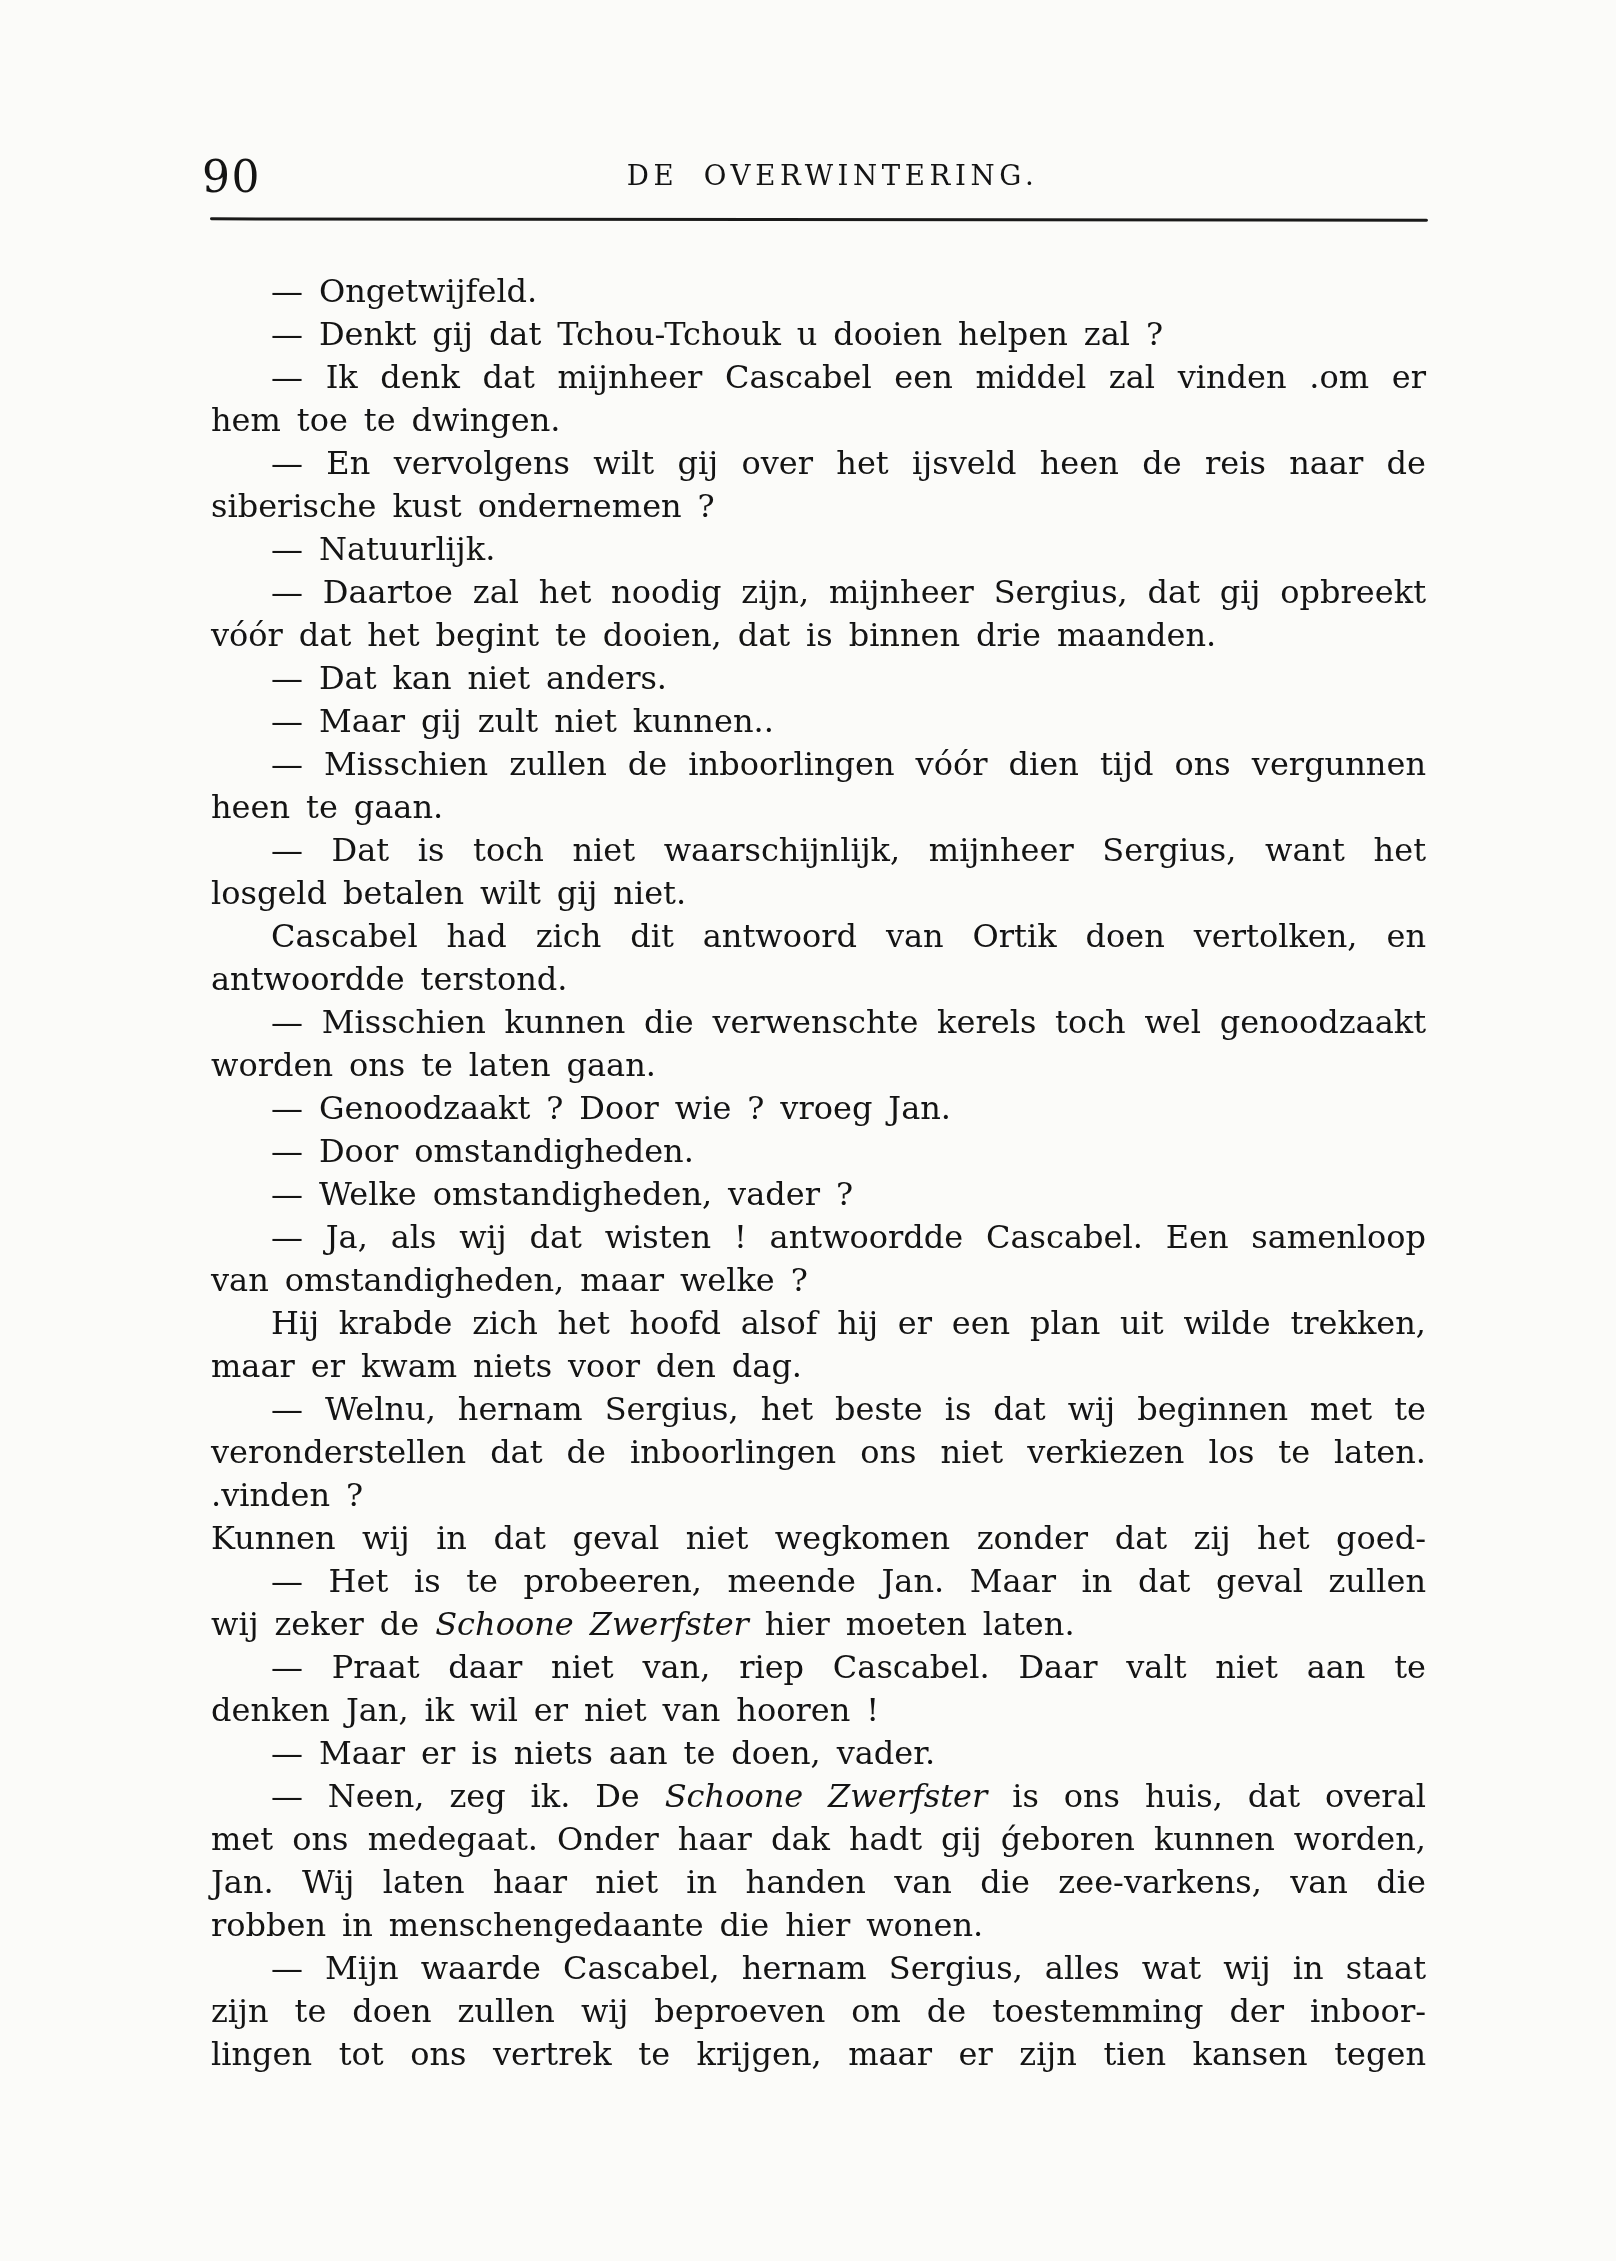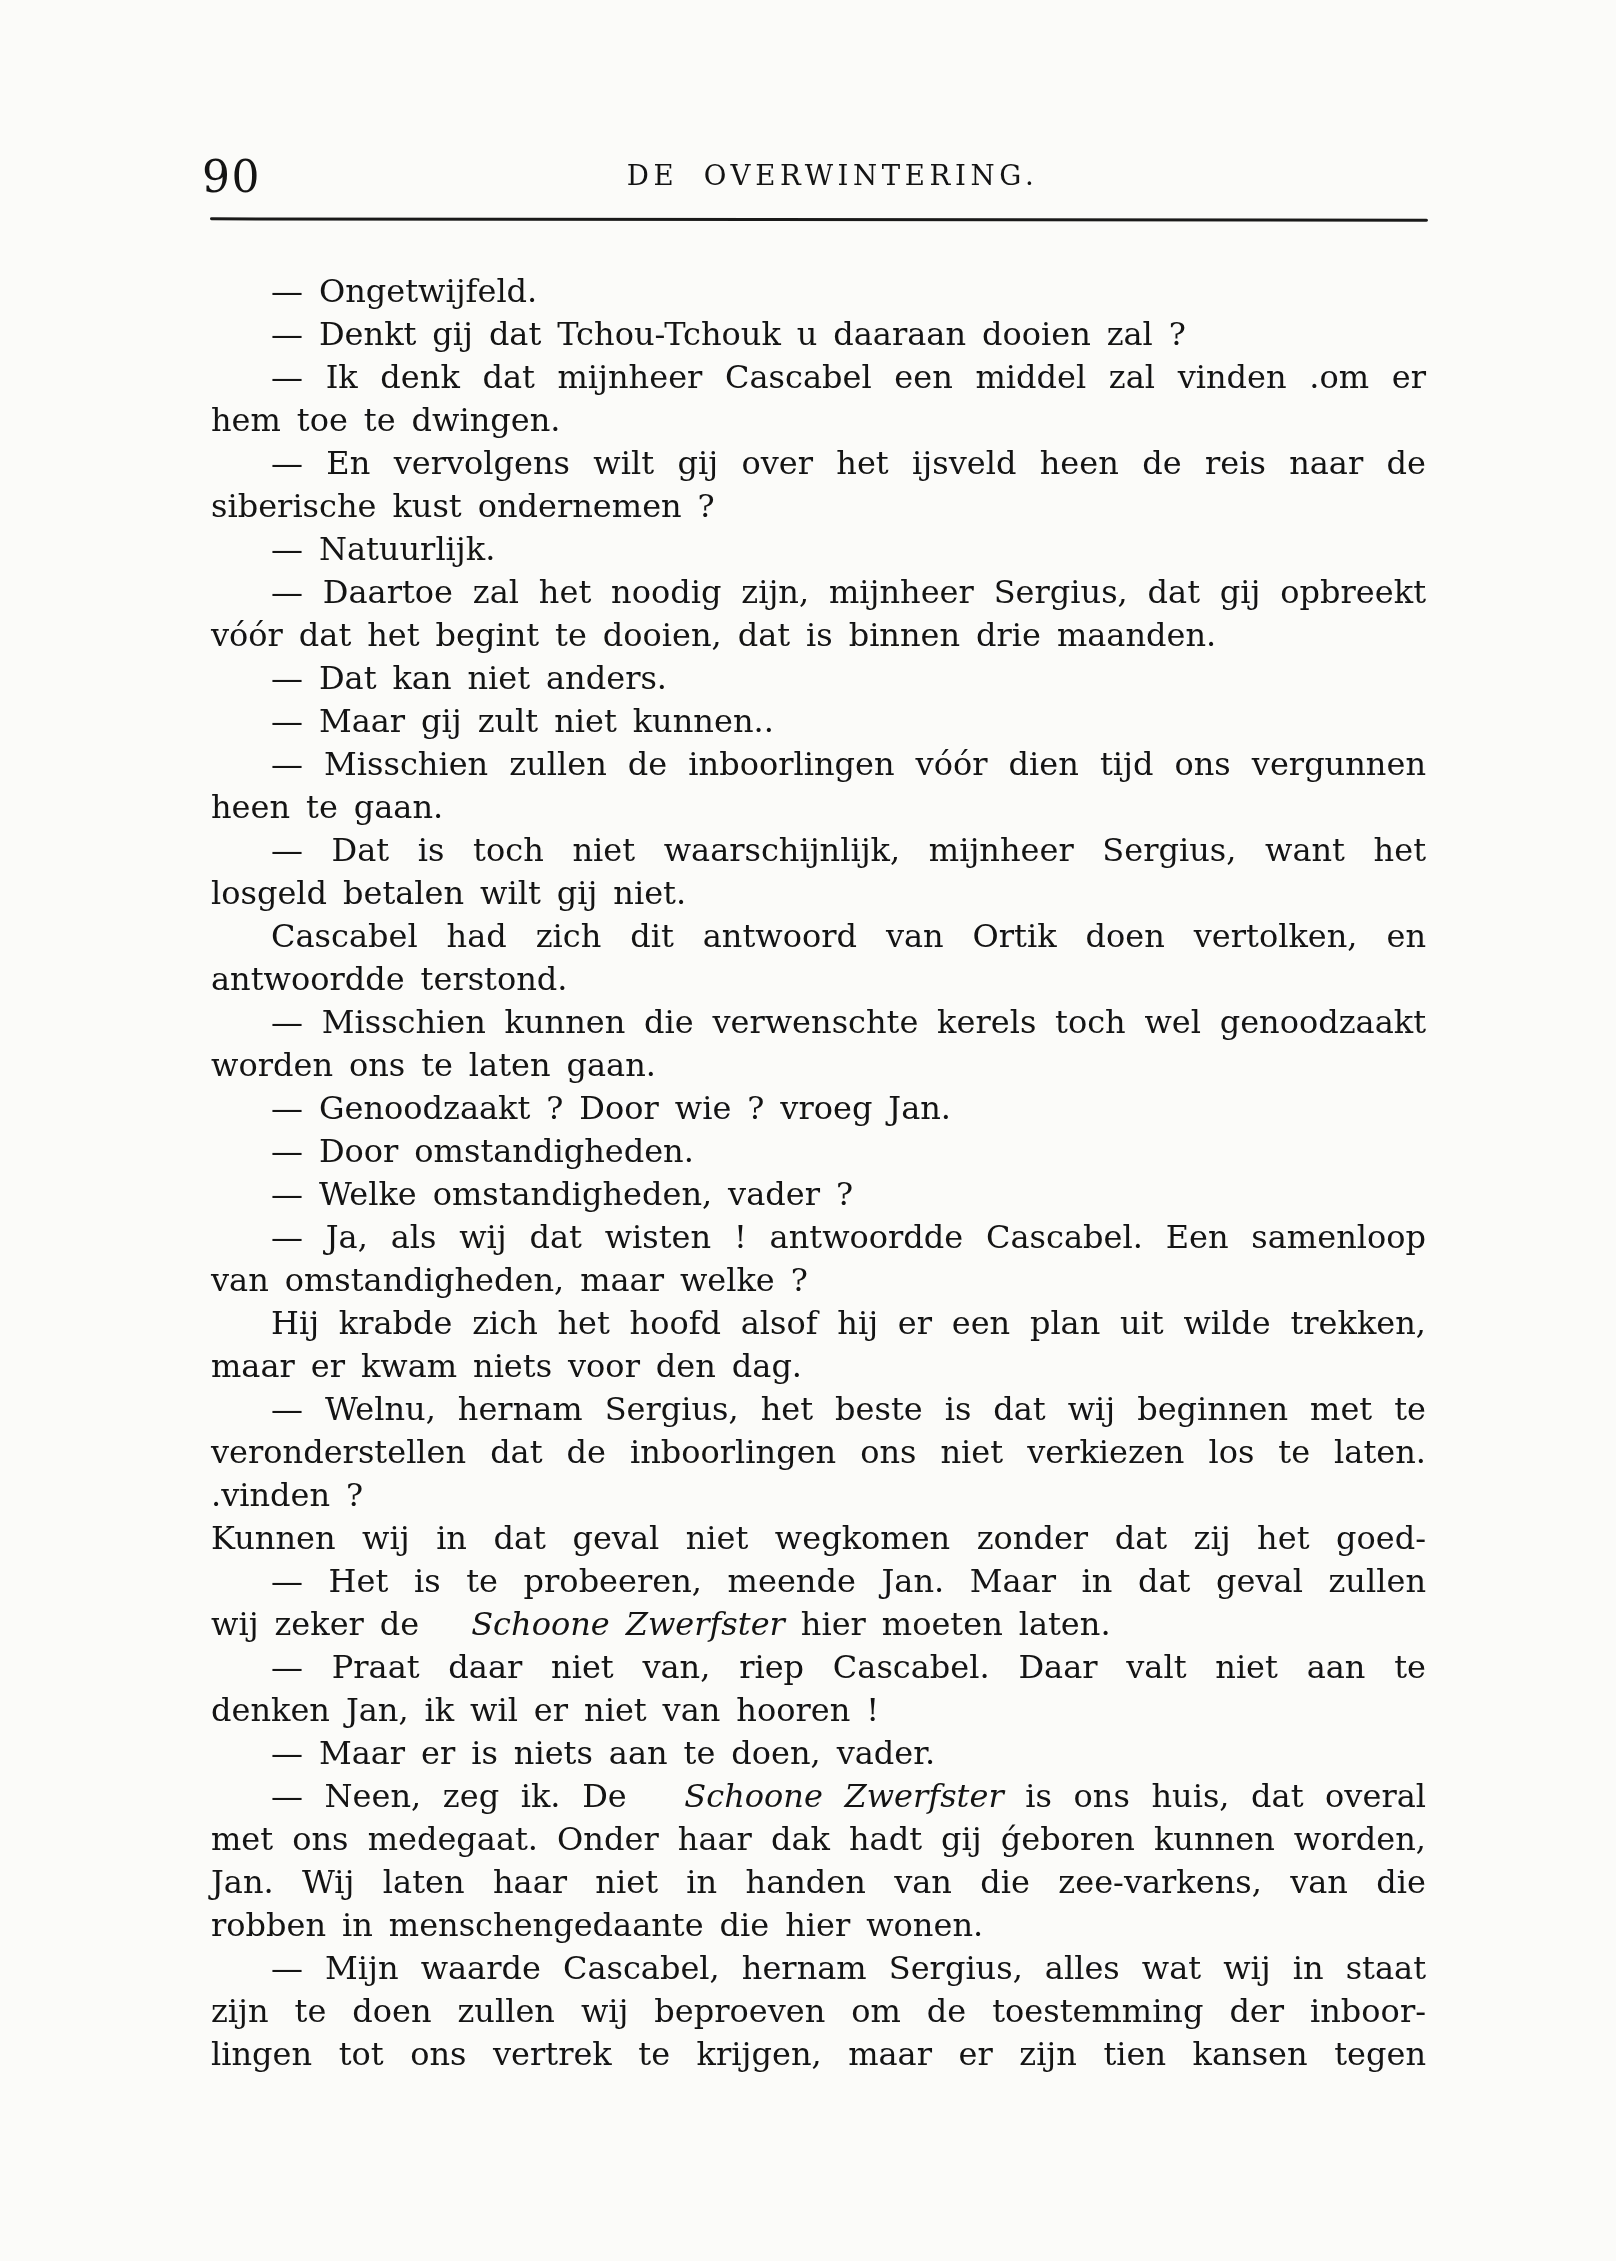--- a/index.html
+++ b/index.html
@@ -33,32 +33,32 @@
     position: absolute; left: 211px; top: 270px; width: 1215px;
     font-size: 32px;
     word-spacing: 0.18em;
   }
   .line {
     height: 43px; line-height: 43px;
     white-space: normal;
   }
   .line.indent { text-indent: 60px; }
   .line.justify { text-align: justify; text-align-last: justify; }
-  .italic { font-style: italic; margin-left: 36px; }
+  .italic { font-style: italic; }
 </style>
 </head>
 <body>
 
 <div class="sheet">
   <span class="pagenum">90</span>
   <span class="running-title">DE OVERWINTERING.</span>
   <div class="header-rule"></div>
   <div class="text">
       <div class="line indent"><span>— Ongetwijfeld.</span></div>
-      <div class="line indent"><span>— Denkt gij dat Tchou-Tchouk u daaraan dooien zal ?</span></div>
+      <div class="line indent"><span>— Denkt gij dat Tchou-Tchouk u dooien helpen zal ?</span></div>
       <div class="line indent justify"><span>— Ik denk dat mijnheer Cascabel een middel zal vinden .om er</span></div>
       <div class="line"><span>hem toe te dwingen.</span></div>
       <div class="line indent justify"><span>— En vervolgens wilt gij over het ijsveld heen de reis naar de</span></div>
       <div class="line"><span>siberische kust ondernemen ?</span></div>
       <div class="line indent"><span>— Natuurlijk.</span></div>
       <div class="line indent justify"><span>— Daartoe zal het noodig zijn, mijnheer Sergius, dat gij opbreekt</span></div>
       <div class="line"><span>vóór dat het begint te dooien, dat is binnen drie maanden.</span></div>
       <div class="line indent"><span>— Dat kan niet anders.</span></div>
       <div class="line indent"><span>— Maar gij zult niet kunnen..</span></div>
       <div class="line indent justify"><span>— Misschien zullen de inboorlingen vóór dien tijd ons vergunnen</span></div>

